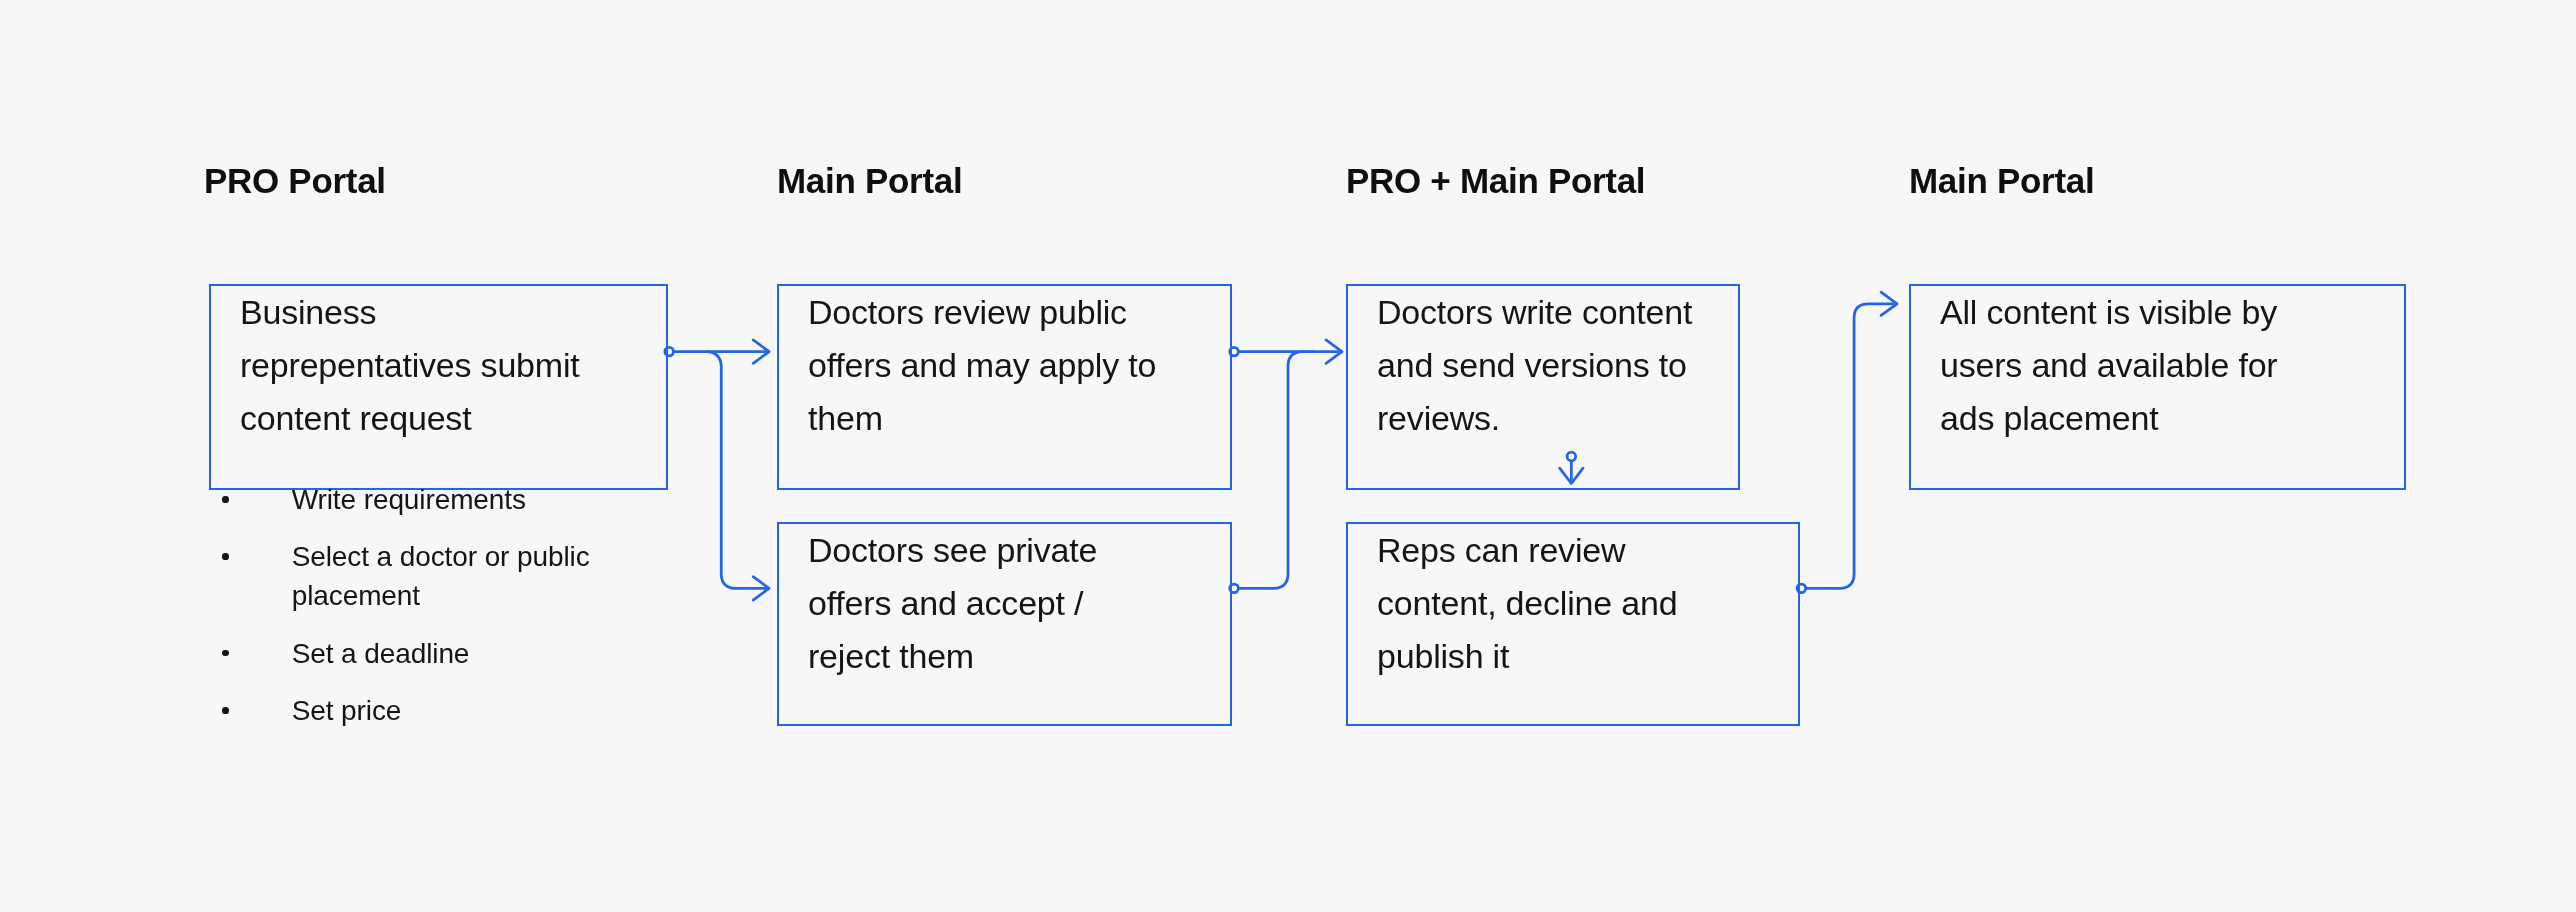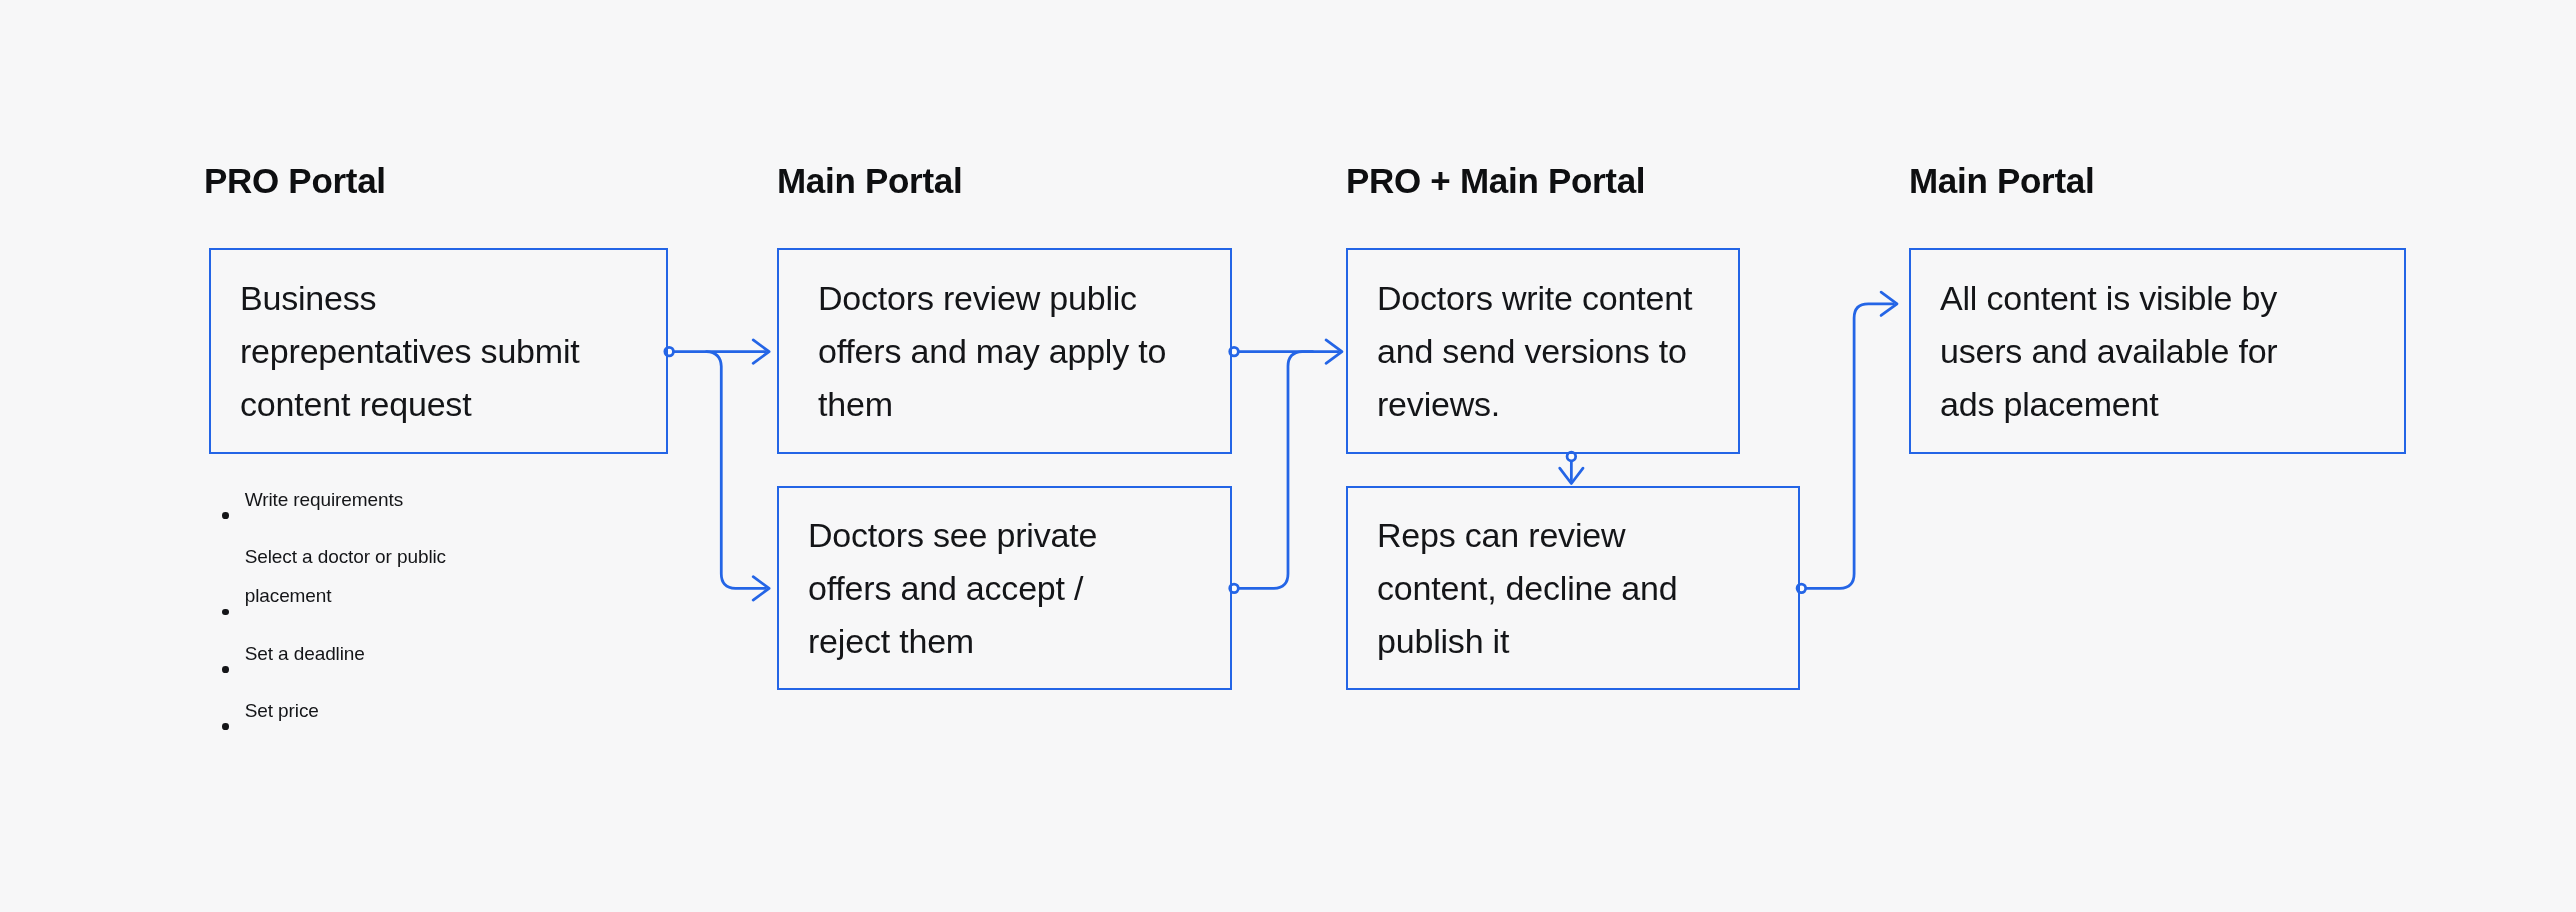--- a/index.html
+++ b/index.html
@@ -26,57 +26,58 @@
     letter-spacing: -0.3px;
     color: var(--heading, #0e0f11);
     white-space: nowrap;
   }
   .flow-box {
     position: absolute;
     box-sizing: border-box;
     border: 2.5px solid var(--accent, #2465e6);
     background: transparent;
     display: flex;
-    align-items: center;
+    margin-top: 36px;
   }
   .flow-box .box-text {
     padding-left: 29px;
     padding-right: 12.3px;
     font-size: 34px;
     line-height: 53px;
     letter-spacing: -0.2px;
     color: var(--text, #141518);
     white-space: pre-line;
   }
   .row1 { top: 248px; height: 206px; }
   .row2 { top: 486px; height: 204px; }
   .b1  { left: 209px;  width: 459px; }
-  .b2a { left: 777px; width: 455px; padding-left: 10px; }
+  .b2a { left: 777px; width: 455px; }
   .b2b { left: 777px; width: 455px; }
   .b3a { left: 1346px; width: 394px; }
   .b3b { left: 1346px; width: 454px; }
   .b4  { left: 1909px; width: 497px; }
 
   .bullet-list {
     position: absolute;
     left: 222px;
     top: 480px;
     width: 393px;
     margin: 0;
     padding: 0;
     list-style: none;
   }
   .bullet-list li {
     display: flex;
-    align-items: flex-end;
+    align-items: flex-start;
     margin: 0 0 18.4px 0;
-    font-size: 19px;
+    font-size: 28px;
     line-height: 39px;
     letter-spacing: -0.1px;
     color: var(--text, #141518);
+    gap: 47px;
   }
   .bullet-dot {
     flex: 0 0 auto;
     width: 6.7px;
     height: 6.7px;
     border-radius: 50%;
     background: var(--text, #141518);
     margin: 16px 16px 0 0;
   }
   .bullet-text { white-space: pre-line; }

